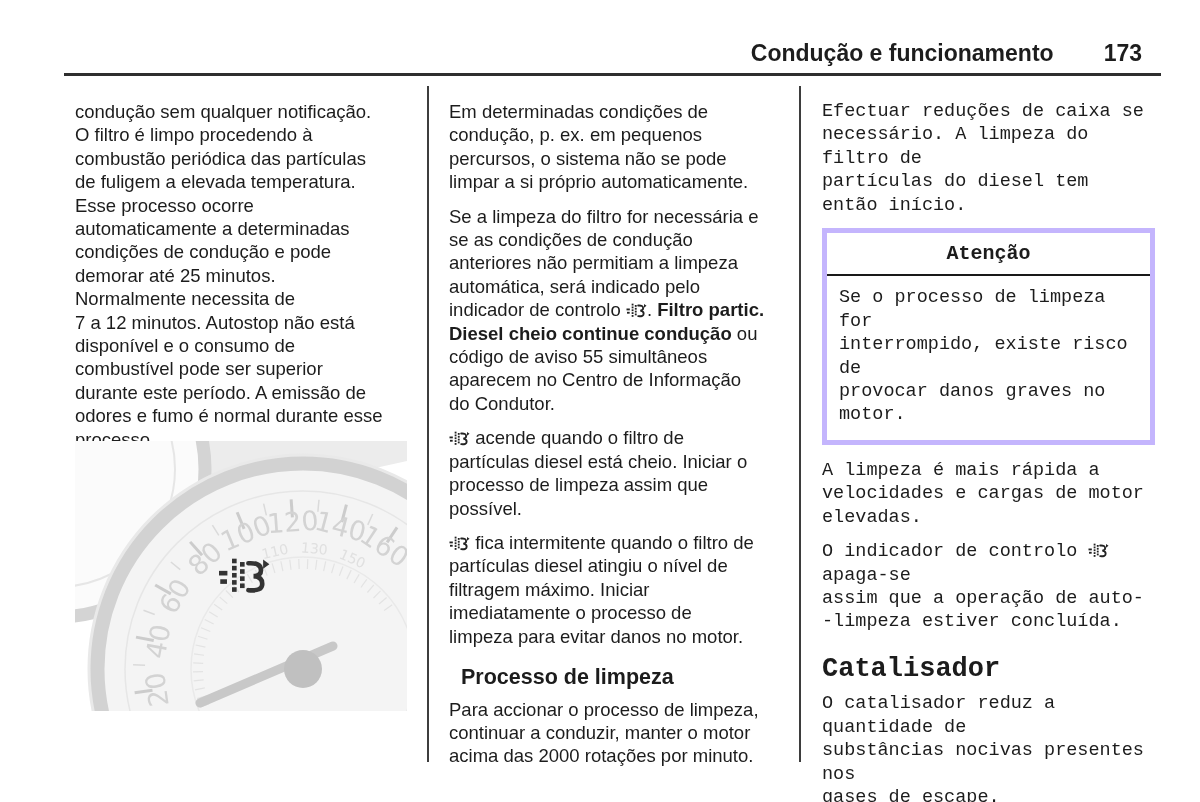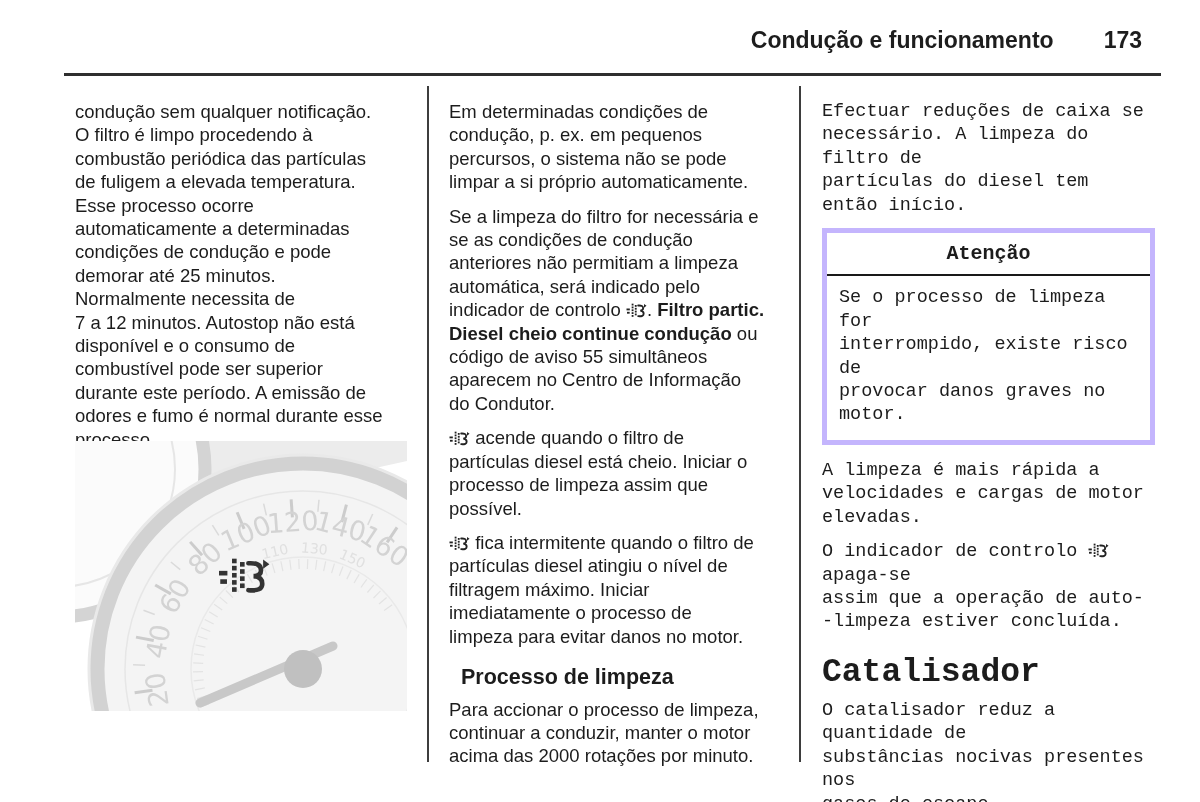--- a/index.html
+++ b/index.html
@@ -1,33 +1,33 @@
 <!DOCTYPE html>
 <html><head>
 <meta charset="utf-8">
 <style>
   html,body{margin:0;padding:0;background:#fff;}
   #page{position:relative;width:1200px;height:802px;background:#ffffff;overflow:hidden;
         font-family:"Liberation Sans",sans-serif;color:#1c1c1c;}
   
-  .hdr{position:absolute;top:27px;right:58px;display:flex;align-items:baseline;gap:50px;
+  .hdr{position:absolute;top:40px;right:58px;display:flex;align-items:baseline;gap:50px;
        font-weight:bold;font-size:23px;color:#1d1d1d;}
   .hrule{position:absolute;top:73px;left:64px;width:1097px;height:3px;background:#2e2e2e;}
   
   .vdiv{position:absolute;top:86px;height:676px;width:2px;background:#3d3d3d;}
   #vdiv1{left:427px;} #vdiv2{left:799px;}
   
   .col{position:absolute;top:92px;font-size:18.5px;line-height:23.4px;}
   #col1{left:75px;width:347px;}
   #col2{left:449px;width:345px;}
   #col3{left:822px;width:333px;font-family:Liberation Mono, monospace;}
   .col p{margin:8px 0 11px 0;white-space:pre-line;}
   .bold{font-weight:bold;text-align:right;}
   h3.sub{font-size:21.5px;font-weight:bold;margin:17px 0 6px 12px;line-height:1.15;}
-  h2.big{font-size:33px;font-weight:bold;margin:21px 0 8px 0;line-height:1.1;}
+  h2.big{font-size:27px;font-weight:bold;margin:21px 0 8px 0;line-height:1.1;}
   
   .warnbox{border:5px solid #c4b5fd;margin:10px 0 14px 0;}
   .warnbox .wtitle{text-align:center;font-weight:bold;font-size:20px;padding:9px 4px;
                    border-bottom:2px solid #191919;}
   .warnbox .wbody{padding:10px 12px 13px 12px;white-space:pre-line;}
   
   .icn{display:inline-block;vertical-align:-2px;color:#222;}
   .icn.dpf{width:21px;height:15px;}
   .icn.car{width:31px;height:14px;vertical-align:-1px;}
   

